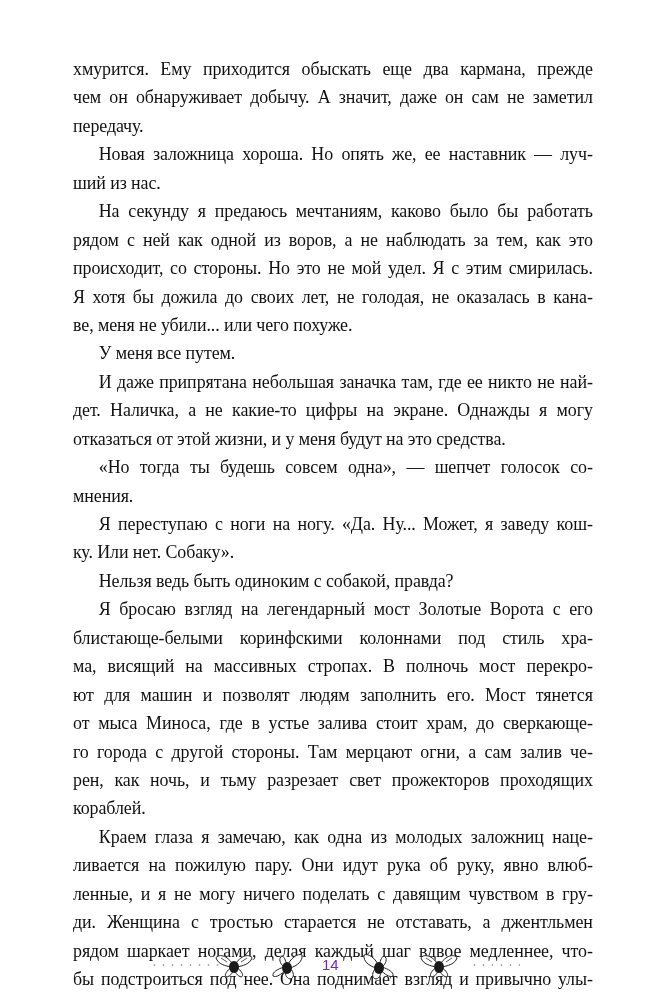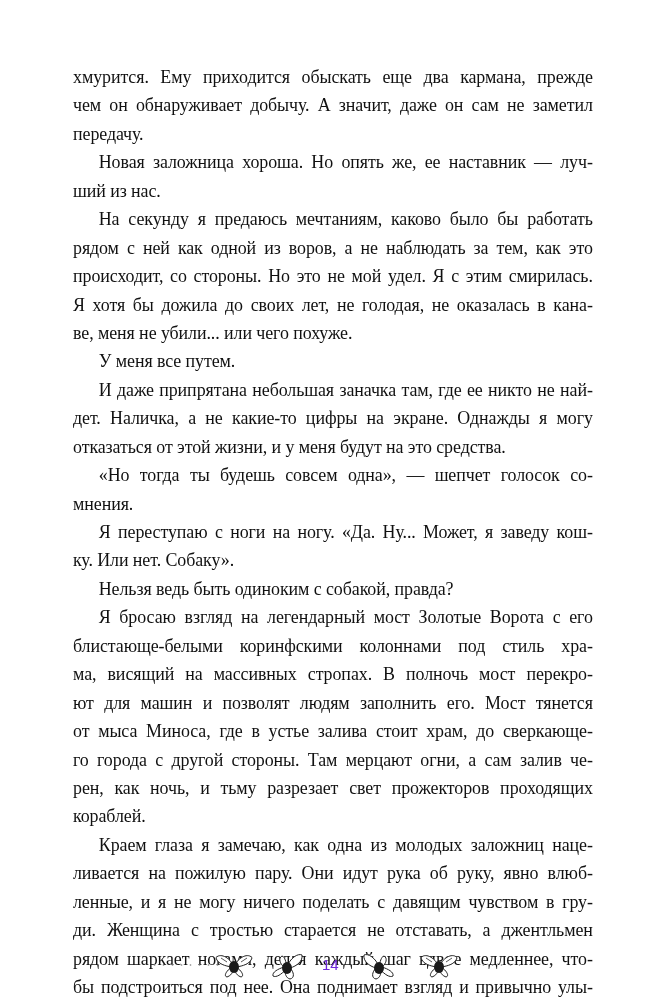--- a/index.html
+++ b/index.html
@@ -11,21 +11,21 @@
       width: 663px;
       height: 1000px;
       position: relative;
       overflow: hidden;
       font-family: "Liberation Serif", "DejaVu Serif", serif;
       color: #111111;
     }
     .page-text {
       position: absolute;
       left: 73px;
-      top: 63px;
+      top: 55px;
       width: 520px;
     }
     .line {
       display: block;
       height: 28.45px;
       line-height: 28.45px;
       font-size: 19.5px;
       white-space: nowrap;
       text-align: justify;
       text-align-last: justify;

